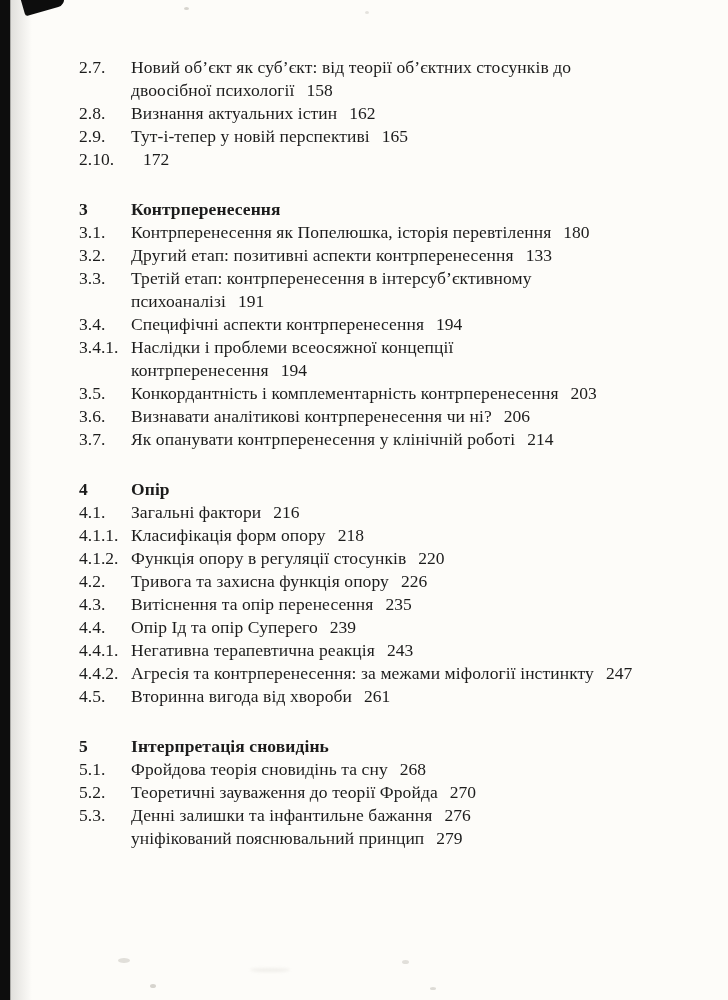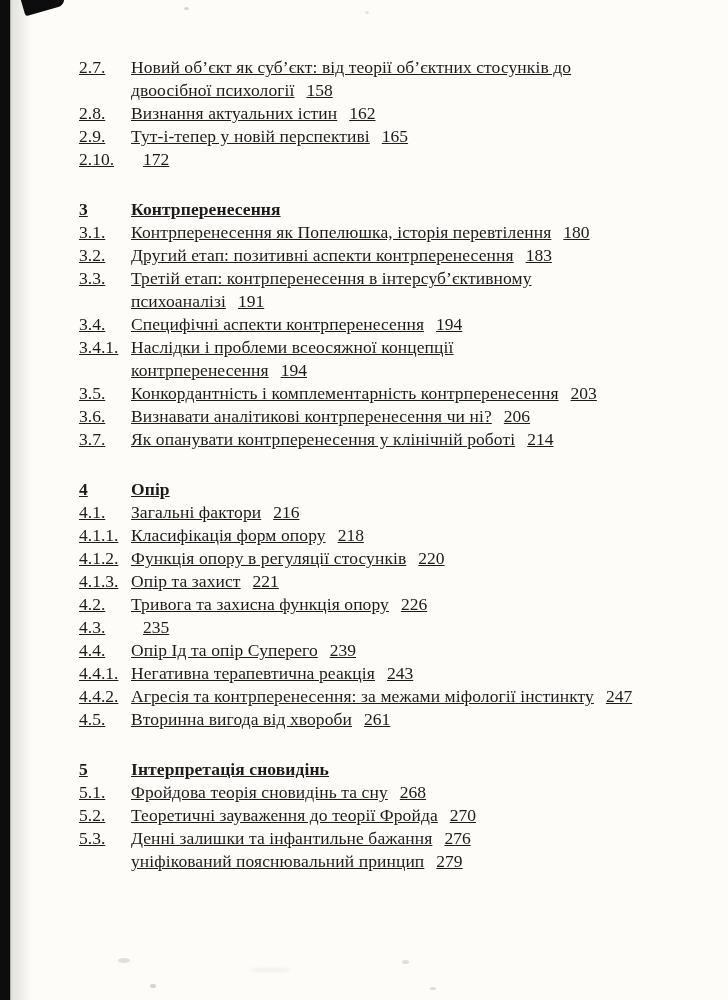--- a/index.html
+++ b/index.html
@@ -70,21 +70,20 @@
     width: 634px;
     font-size: 17.5px;
     line-height: 23px;
   }
   .toc-section { margin-top: 27px; }
   .toc-section:first-child { margin-top: 0; }
   .toc-row {
     display: flex;
     align-items: flex-start;
     white-space: nowrap;
-    text-decoration: underline;
   }
   .toc-row .num {
     flex: 0 0 52px;
   }
   .toc-row .txt {
     letter-spacing: 0.1px;
   }
   .toc-row .pg {
     margin-left: 12px;
   }
@@ -138,21 +137,21 @@
           <span class="txt">Контрперенесення</span>
         </div>
         <div class="toc-row">
           <span class="num">3.1.</span>
           <span class="txt">Контрперенесення як Попелюшка, історія перевтілення</span>
           <span class="pg">180</span>
         </div>
         <div class="toc-row">
           <span class="num">3.2.</span>
           <span class="txt">Другий етап: позитивні аспекти контрперенесення</span>
-          <span class="pg">183</span>
+          <span class="pg">133</span>
         </div>
         <div class="toc-row">
           <span class="num">3.3.</span>
           <span class="txt">Третій етап: контрперенесення в інтерсуб’єктивному</span>
         </div>
         <div class="toc-row">
           <span class="num"></span>
           <span class="txt">психоаналізі</span>
           <span class="pg">191</span>
         </div>
@@ -200,31 +199,27 @@
           <span class="num">4.1.1.</span>
           <span class="txt">Класифікація форм опору</span>
           <span class="pg">218</span>
         </div>
         <div class="toc-row">
           <span class="num">4.1.2.</span>
           <span class="txt">Функція опору в регуляції стосунків</span>
           <span class="pg">220</span>
         </div>
         <div class="toc-row">
-          <span class="num">4.1.3.</span>
-          <span class="txt">Опір та захист</span>
-          <span class="pg">221</span>
-        </div>
-        <div class="toc-row">
           <span class="num">4.2.</span>
           <span class="txt">Тривога та захисна функція опору</span>
           <span class="pg">226</span>
         </div>
         <div class="toc-row">
           <span class="num">4.3.</span>
+          <span class="txt">Витіснення та опір перенесення</span>
           <span class="pg">235</span>
         </div>
         <div class="toc-row">
           <span class="num">4.4.</span>
           <span class="txt">Опір Ід та опір Суперего</span>
           <span class="pg">239</span>
         </div>
         <div class="toc-row">
           <span class="num">4.4.1.</span>
           <span class="txt">Негативна терапевтична реакція</span>

